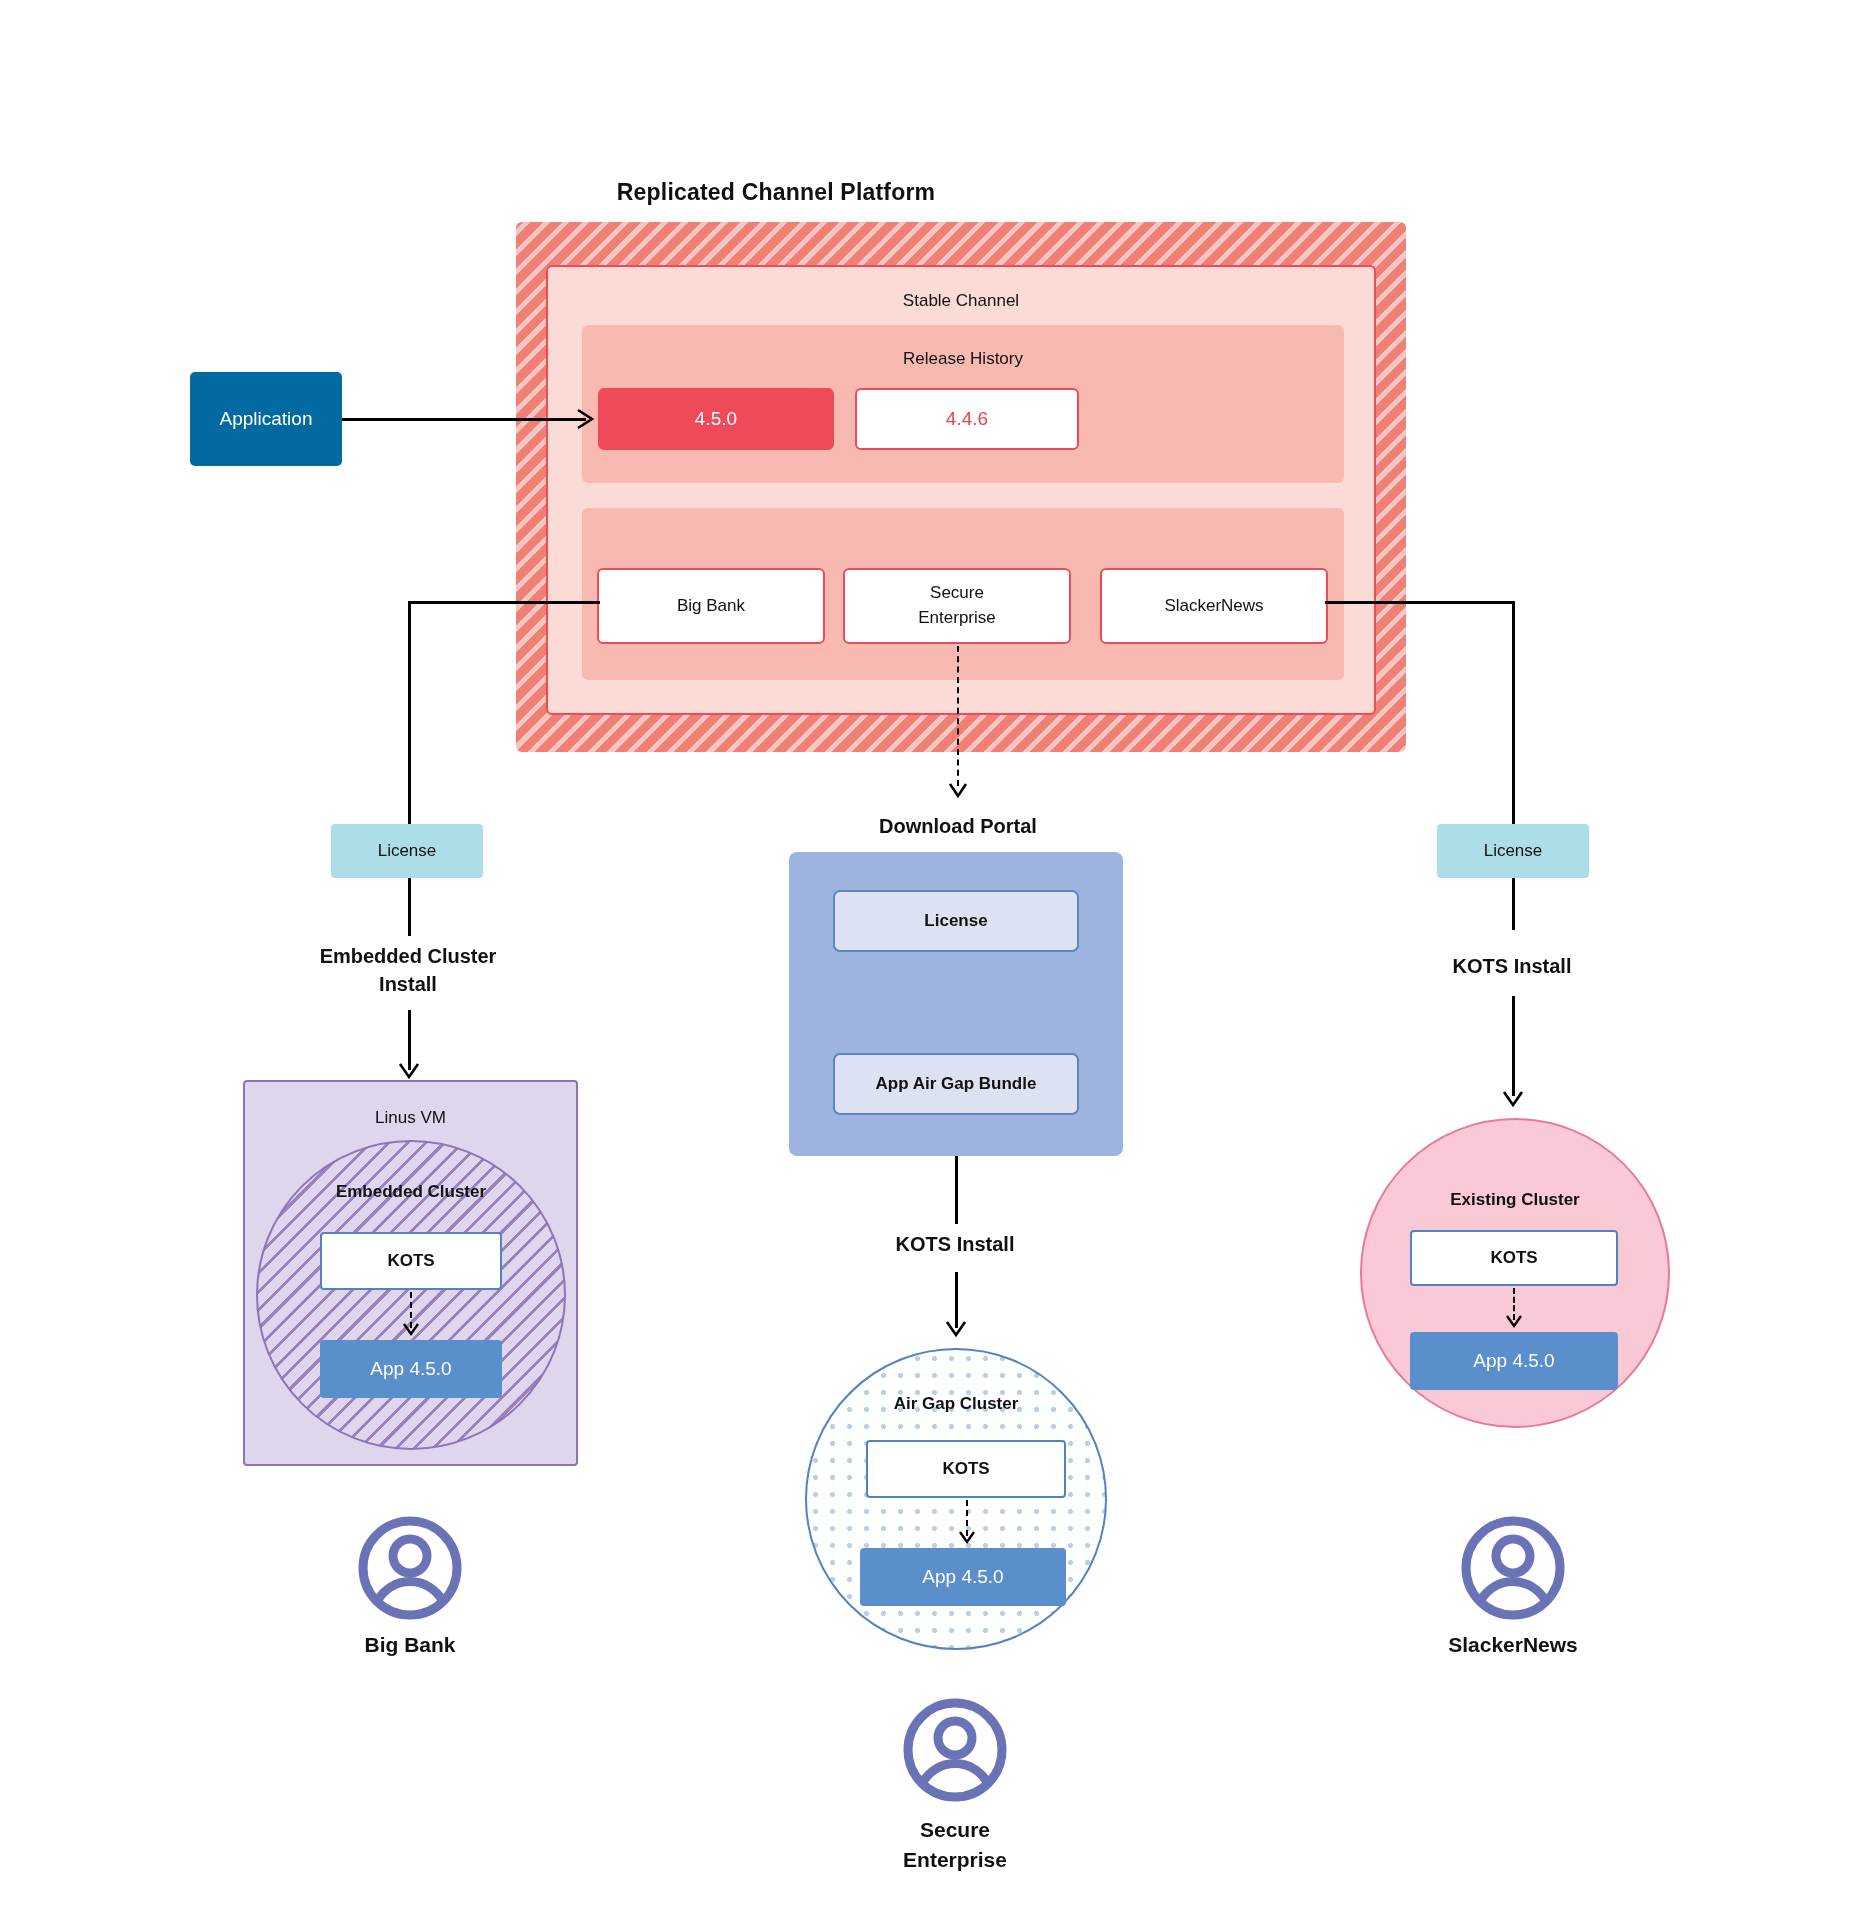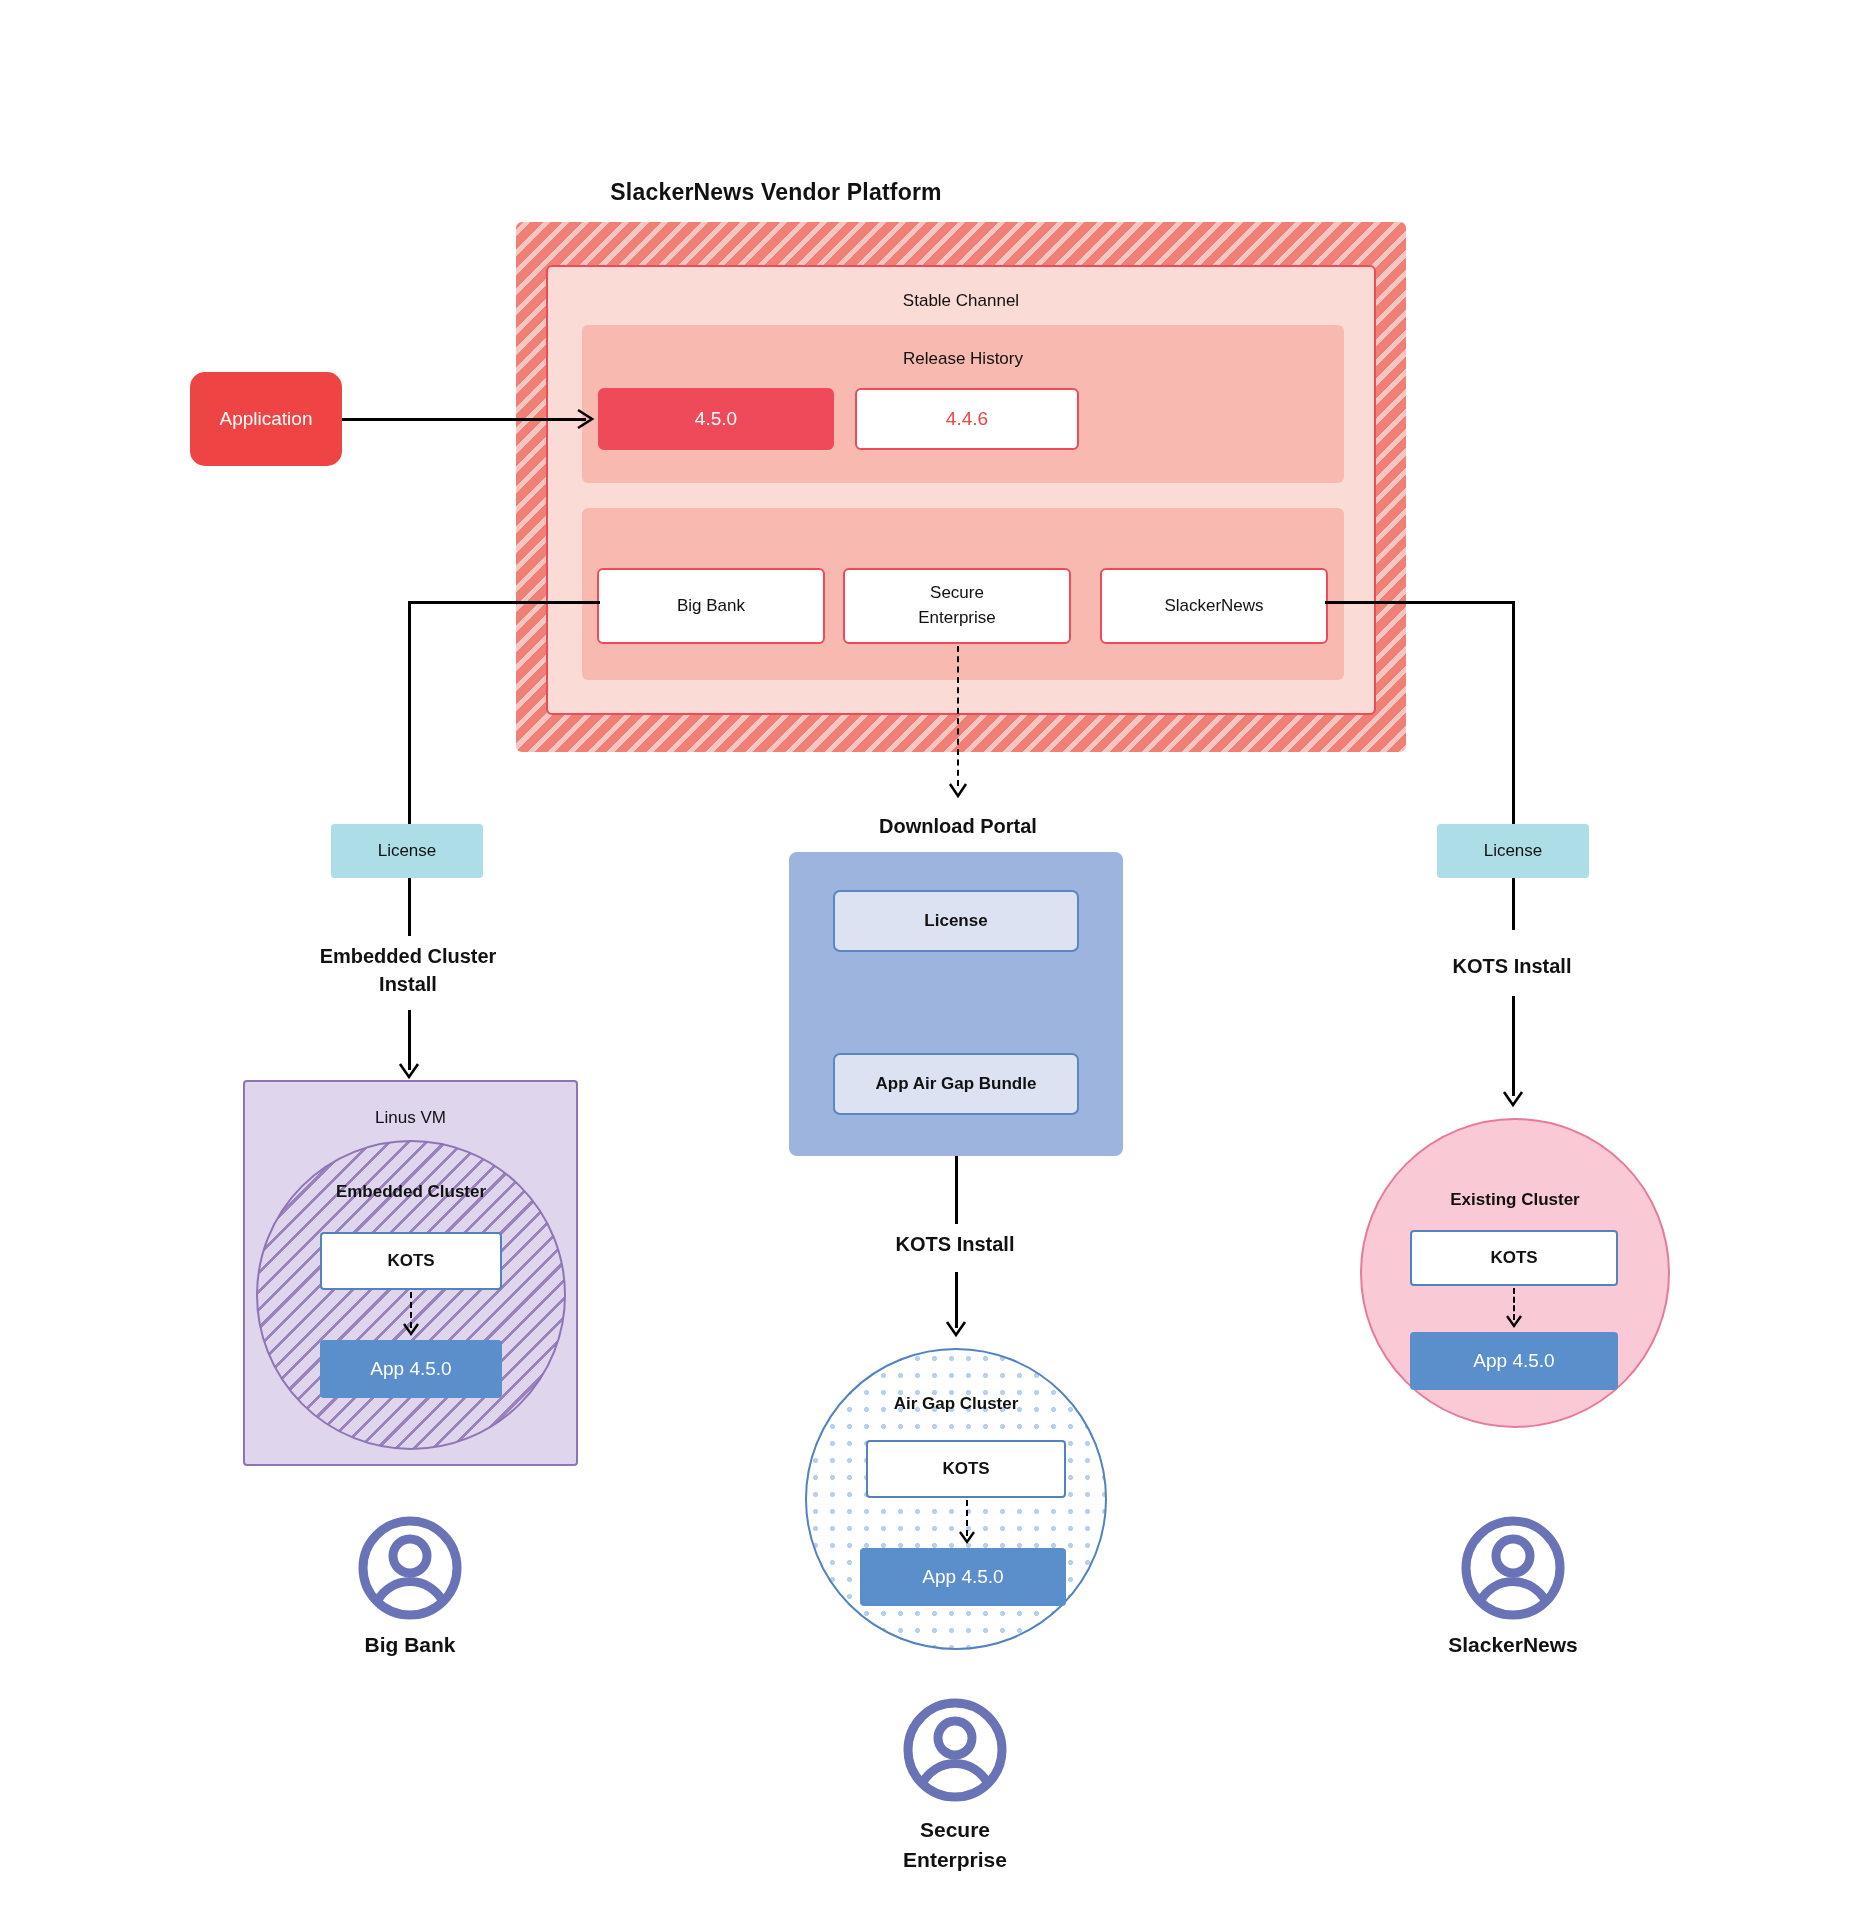--- a/index.html
+++ b/index.html
@@ -60,22 +60,22 @@
     border-radius:6px;
   }
   .cust-box{
     background:#ffffff;
     border:2px solid #EE4A5A;
     border-radius:6px;
   }
 
   
   .application-box{
-    background:#ef4444;
-    border-radius:15px;
+    background:#0369a1;
+    border-radius:5px;
   }
   .license-box{
     background:#ADDDE6;
     border-radius:4px;
   }
 
   
   .portal-panel{
     background:#9DB5DE;
     border-radius:8px;
@@ -140,21 +140,21 @@
   svg.arrow{position:absolute;overflow:visible;}
 
   
   .avatar{position:absolute;}
 </style>
 </head>
 <body>
 
 <div id="canvas">
 
-  <div class="abs ctr title-lg" style="left:520px;top:178px;width:512px;height:28px;">SlackerNews Vendor Platform</div>
+  <div class="abs ctr title-lg" style="left:520px;top:178px;width:512px;height:28px;">Replicated Channel Platform</div>
 
   <div class="abs platform-outer" style="left:516px;top:222px;width:890px;height:530px;"></div>
 
   <div class="abs stable-channel" style="left:546px;top:265px;width:830px;height:450px;"></div>
   <div class="abs ctr lbl-16" style="left:546px;top:290px;width:830px;height:22px;">Stable Channel</div>
 
   <div class="abs release-history" style="left:582px;top:325px;width:762px;height:158px;"></div>
   <div class="abs ctr lbl-16" style="left:582px;top:348px;width:762px;height:22px;">Release History</div>
 
   <div class="abs rel-current ctr lbl-19 white-txt" style="left:598px;top:388px;width:236px;height:62px;">4.5.0</div>

